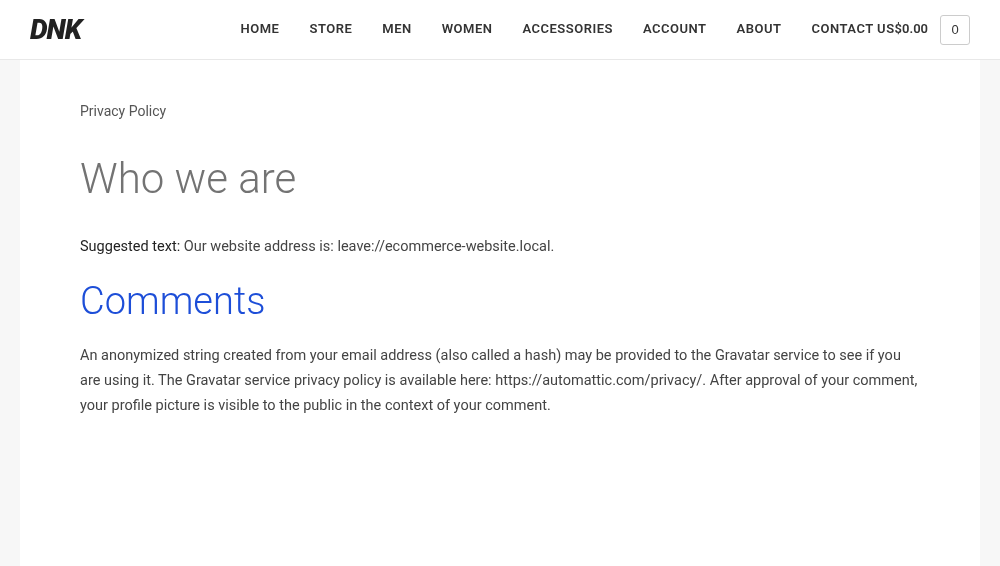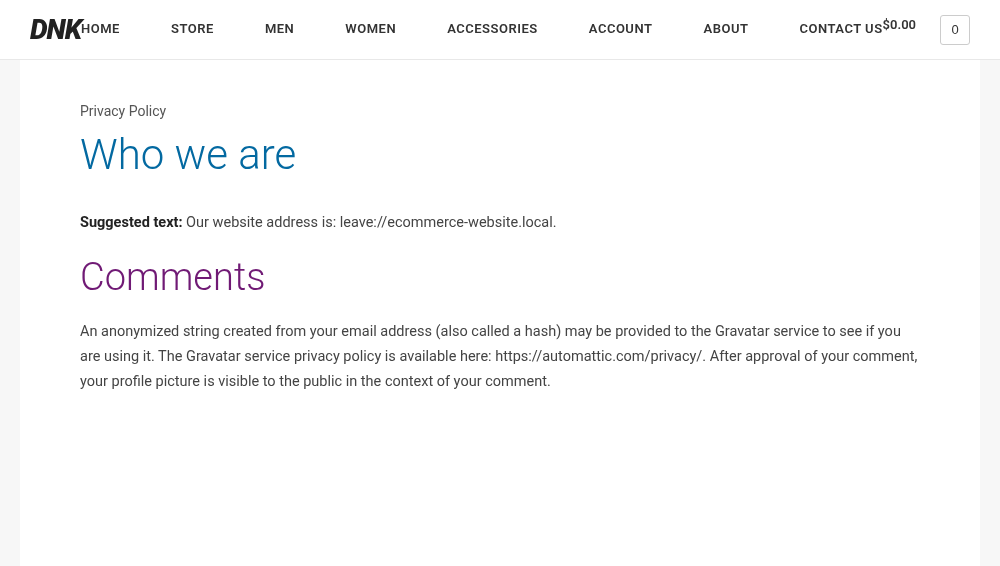--- a/index.html
+++ b/index.html
@@ -38,37 +38,38 @@
       font-weight: 900;
       color: #222;
       letter-spacing: -1px;
       font-style: italic;
       line-height: 1;
     }
 
     nav {
       flex: 1;
       display: flex;
-      justify-content: space-between;
+      justify-content: flex-end;
       align-items: center;
       gap: 30px;
     }
 
     nav a {
       text-decoration: none;
       color: #333;
       font-size: 13px;
       font-weight: 600;
       letter-spacing: 0.5px;
       text-transform: uppercase;
     }
 
     .cart-area {
       display: flex;
-      gap: 24px;
+      align-items: center;
+      gap: 12px;
       flex-shrink: 0;
     }
 
     .cart-price {
       font-size: 13px;
       font-weight: 600;
       color: #333;
     }
 
     .cart-icon-btn {
@@ -90,48 +91,48 @@
       max-width: 960px;
       margin: 0 auto;
       background-color: #fff;
       min-height: 506px;
       padding: 40px 60px 60px 60px;
     }
 
     .page-subtitle {
       font-size: 14px;
       color: #555;
-      margin-bottom: 8px;
+      margin-bottom: 32px;
       font-weight: 400;
     }
 
     h1.page-title {
       font-size: 42px;
       font-weight: 300;
-      color: #0369a1;
+      color: #737373;
       margin-bottom: 30px;
       line-height: 1.2;
     }
 
     .suggested-text-block {
       margin-bottom: 20px;
       font-size: 14.5px;
       color: #444;
       line-height: 1.65;
     }
 
     .suggested-text-block strong {
-      font-weight: 700;
+      font-weight: 400;
       color: #222;
     }
 
     h2.section-title {
       font-size: 38px;
       font-weight: 300;
-      color: #701a75;
+      color: #1d4ed8;
       margin-top: 20px;
       margin-bottom: 20px;
       line-height: 1.2;
     }
 
     .body-paragraph {
       font-size: 14.5px;
       color: #444;
       line-height: 1.7;
       margin-bottom: 25px;

